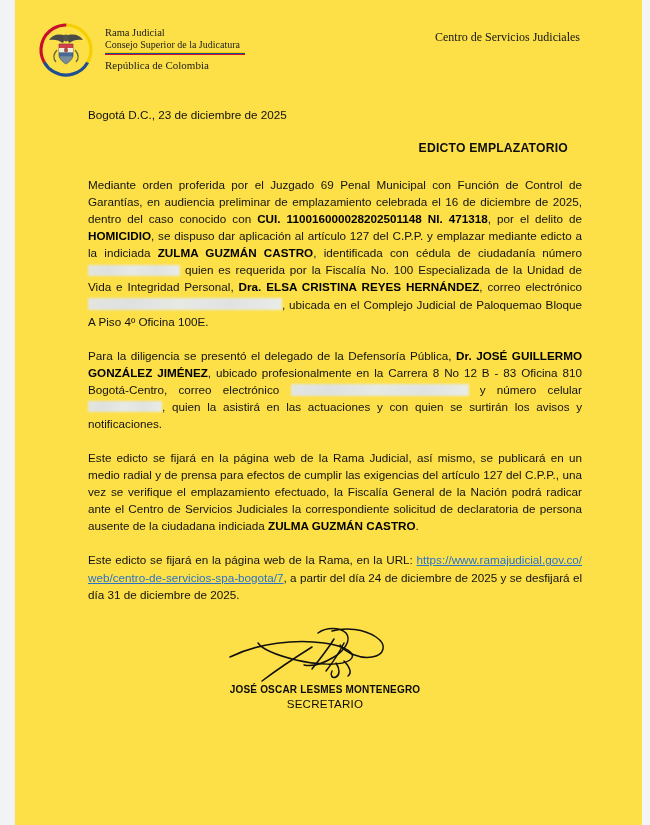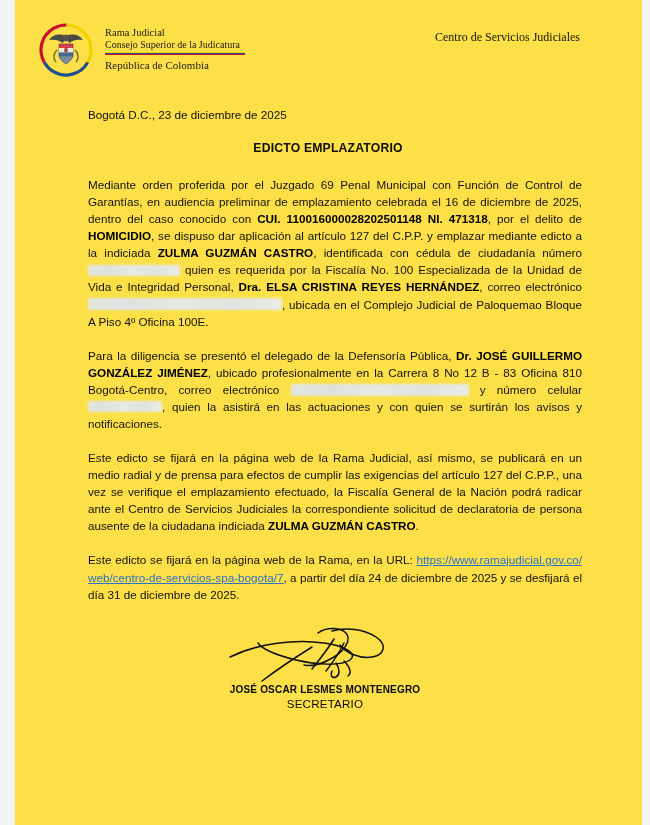--- a/index.html
+++ b/index.html
@@ -94,21 +94,21 @@
   .doc-body {
     padding: 0 0 0 52px;
     margin-top: 28px;
   }
   .date-line {
     font-size: 11.7px;
     color: #111;
     margin-bottom: 20px;
   }
   .doc-title {
-    text-align: center;
+    text-align: right;
     font-size: 12.2px;
     font-weight: bold;
     letter-spacing: 0.2px;
     color: #0d0d0d;
     margin-bottom: 21px;
     padding-right: 14px;
   }
   p.para {
     margin: 0 0 17px 0;
     font-size: 11.7px;

